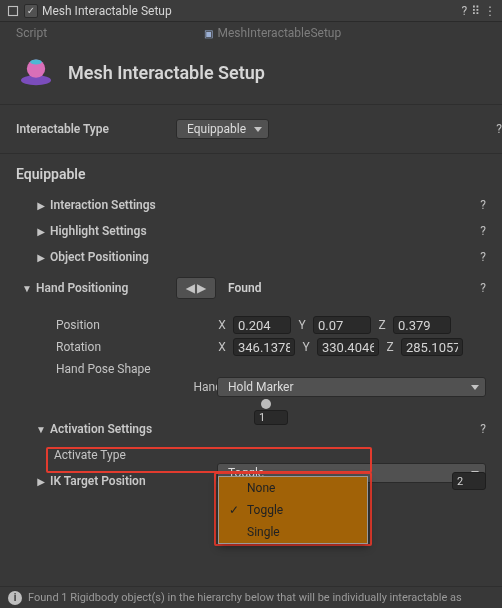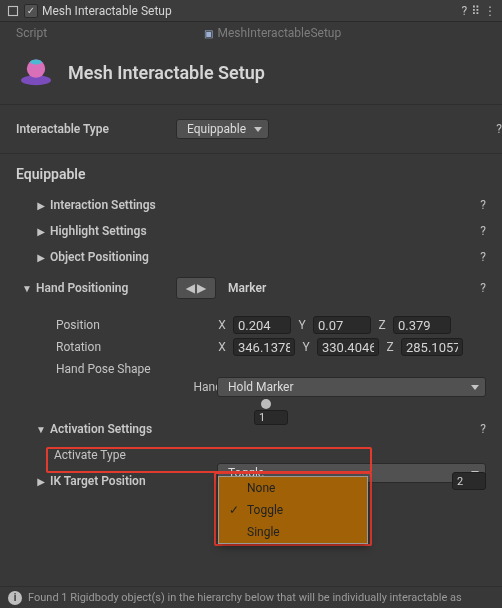--- a/index.html
+++ b/index.html
@@ -128,21 +128,21 @@
       <span class="help">?</span>
     </div>
 
     <div class="hp-row">
       <span class="tri" style="margin-left:-14px;">▼</span>
       <span class="flabel">Hand Positioning</span>
       <span class="arrow-box">
         <span>◀</span>
         <span>▶</span>
       </span>
-      <span class="custom-lbl">Marker</span>
+      <span class="custom-lbl">Found</span>
       <span class="help">?</span>
     </div>
 
     <div class="vec-block">
       <div class="vec-row">
         <span class="vlabel">Position</span>
         <span class="axis">X</span>
         <input class="num-input" value="0.204" style="">
         <span class="axis">Y</span>
         <input class="num-input" value="0.07" style="">

